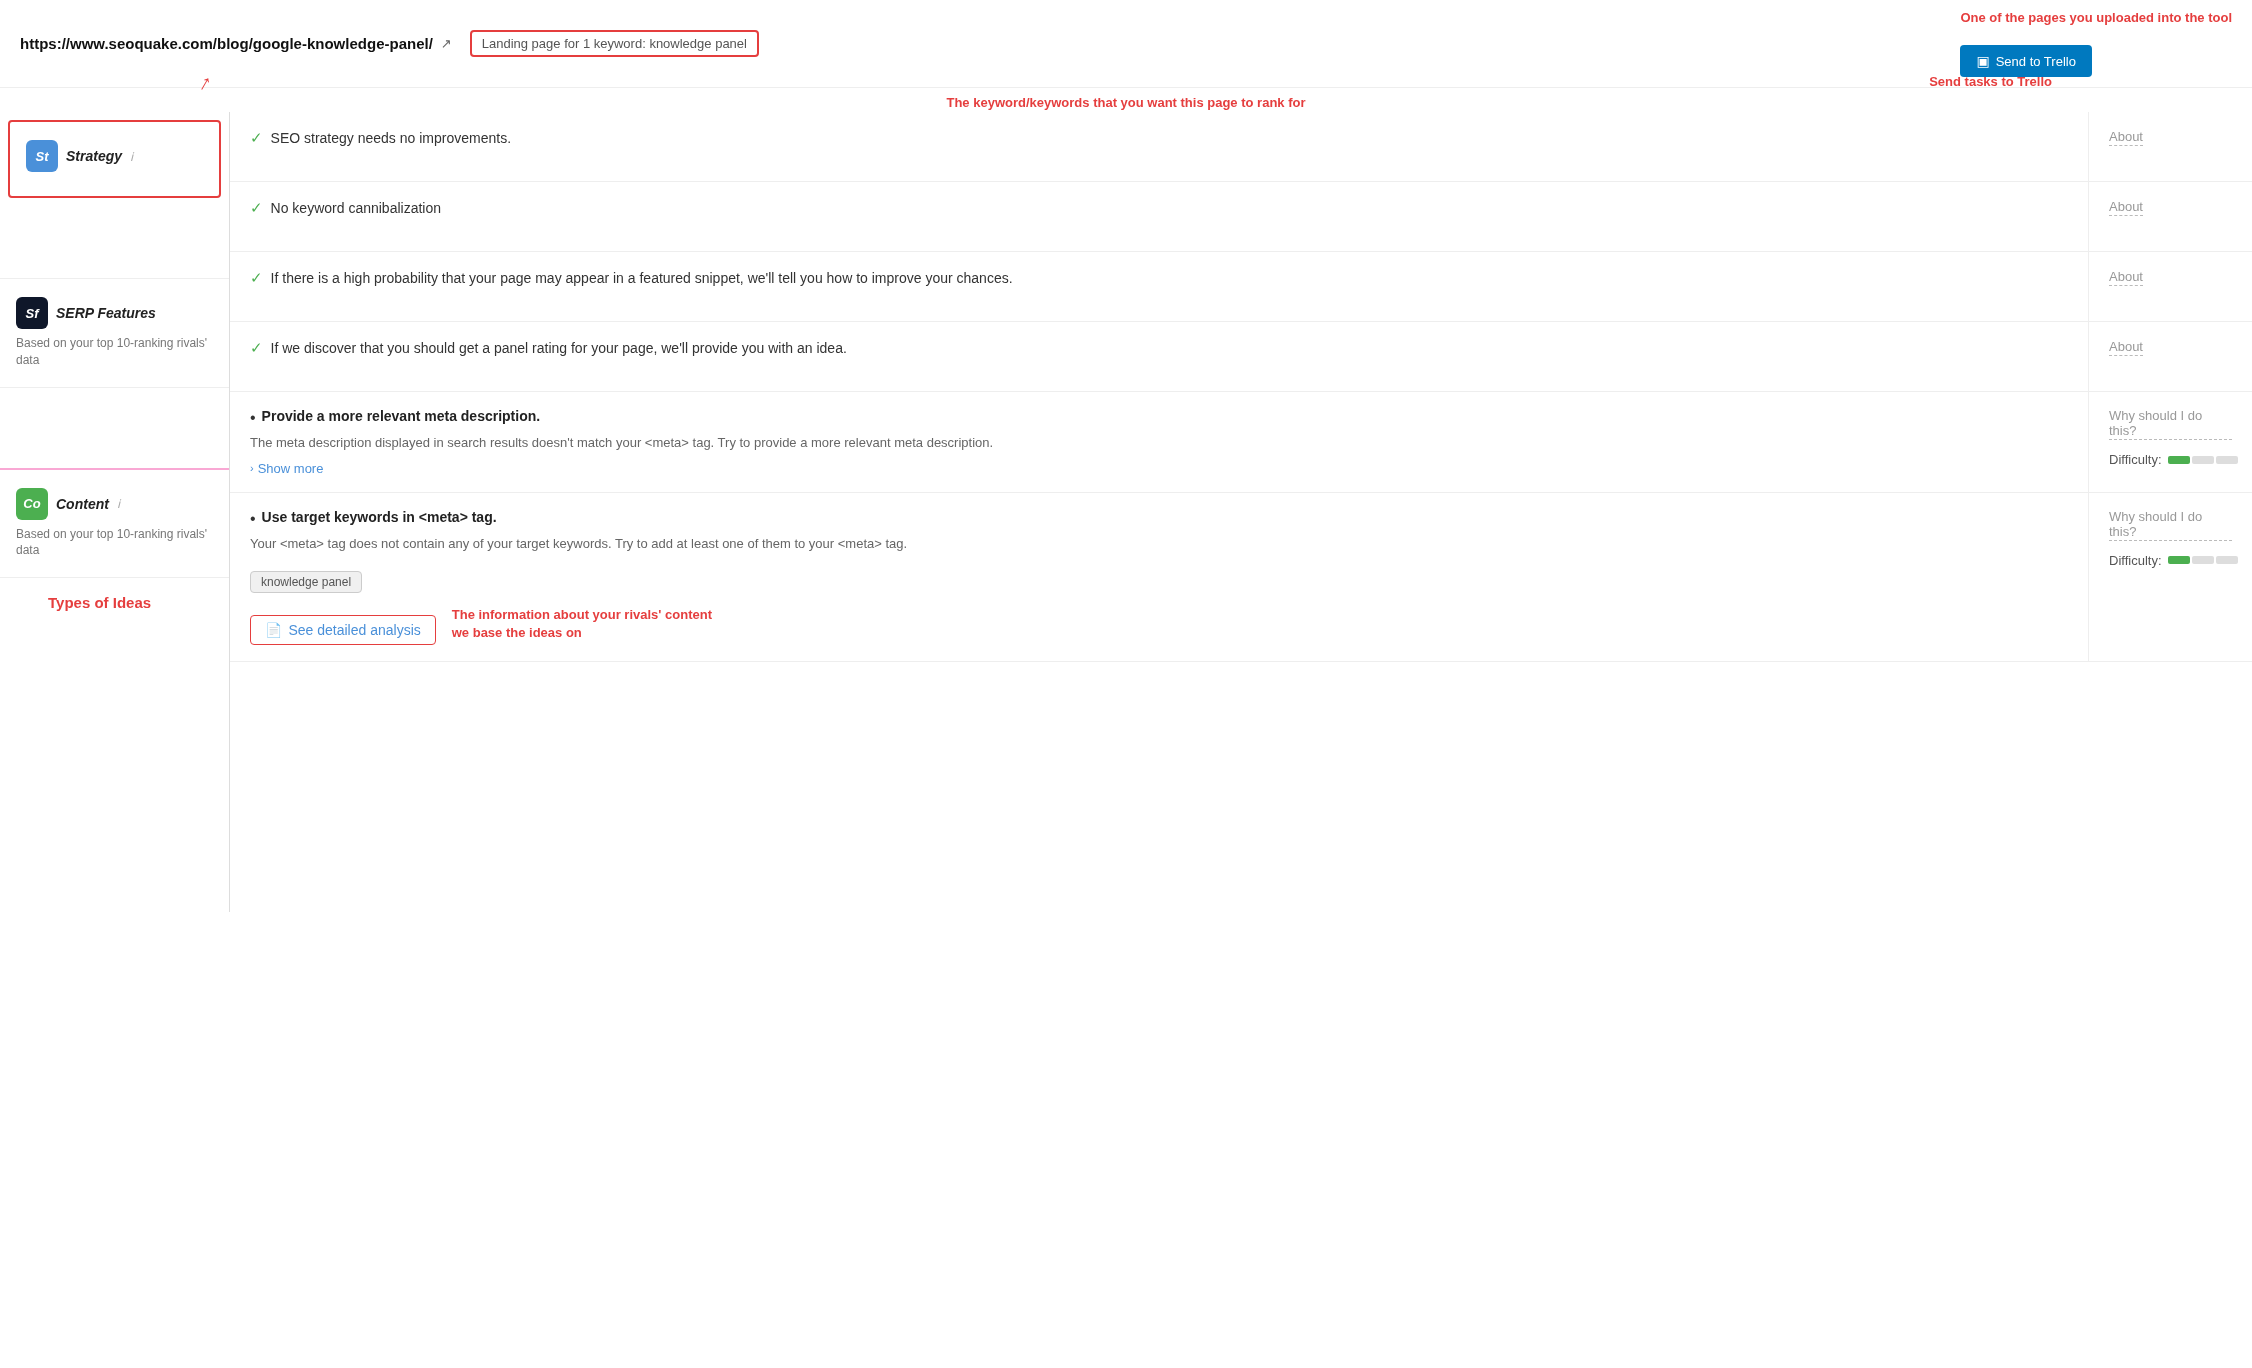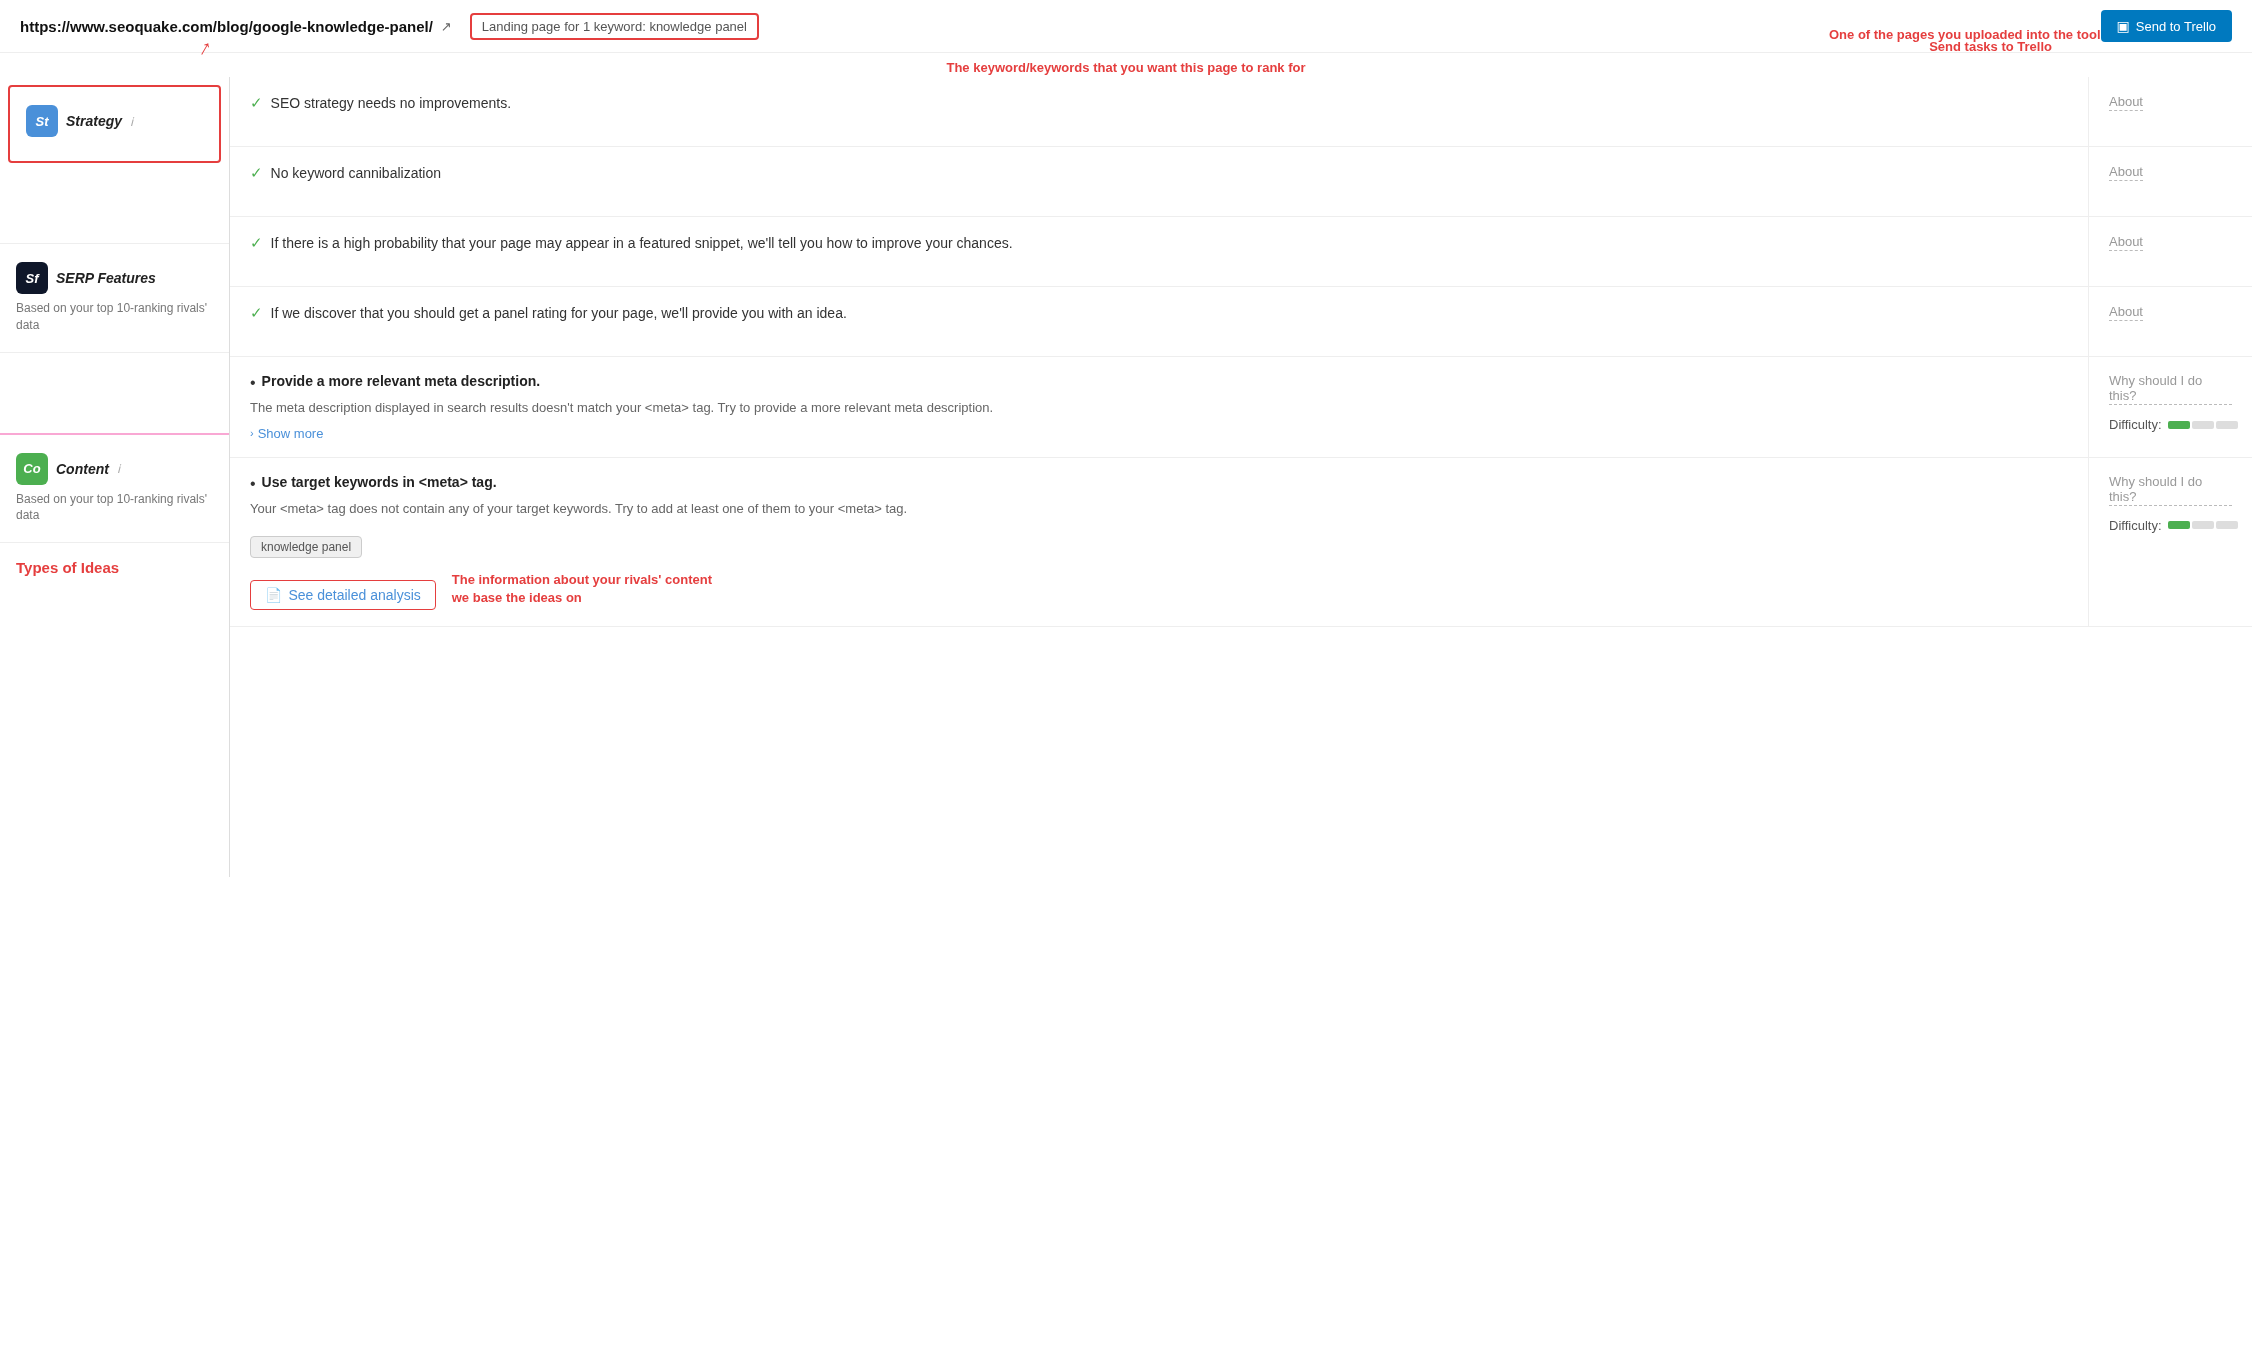--- a/index.html
+++ b/index.html
@@ -43,21 +43,21 @@
       justify-content: center; color: #fff; font-weight: 700; font-size: 13px; flex-shrink: 0;
     }
     .icon-strategy { background: #4a90d9; }
     .icon-serp { background: #0f172a; }
     .icon-content { background: #4caf50; }
 
     .section-title { font-weight: 600; font-size: 14px; color: #222; }
     .info-icon { color: #aaa; font-size: 12px; cursor: pointer; }
     .section-subtitle { font-size: 12px; color: #777; margin-top: 4px; line-height: 1.4; }
 
-    .types-of-ideas { padding: 16px; color: #e53e3e; font-weight: 700; font-size: 15px; }
+    .types-of-ideas { padding: 16px; color: #e53e3e; font-weight: 700; font-size: 15px; margin-left: 32px; }
 
     
     .content-area { flex: 1; overflow: auto; }
 
     .content-row {
       display: flex; border-bottom: 1px solid #eee; min-height: 70px;
     }
     .content-main { flex: 1; padding: 16px 20px; }
     .content-about { width: 164px; padding: 16px 20px; flex-shrink: 0; border-left: 1px solid #eee; }
 
@@ -122,21 +122,21 @@
 <body>
 
 <div class="annotation-container">
 
   <div class="top-bar">
     <div class="url-section">
       <span class="url-text">https://www.seoquake.com/blog/google-knowledge-panel/</span>
       <span class="external-icon">↗</span>
       <span class="keyword-badge">Landing page for 1 keyword: knowledge panel</span>
     </div>
-    <div style="display:flex; align-items:flex-end; ">
+    <div style="display:flex; align-items:flex-start; gap:20px;flex-direction:column;">
       <div style="text-align:right; color:#e53e3e; font-weight:700; font-size:13px; max-width:300px;">One of the pages you uploaded into the tool</div>
       <button class="send-trello-btn">
         <span class="trello-icon">▣</span>
         <span>Send to Trello</span>
       </button>
     </div>
   </div>
 
   <div style="text-align:center; padding: 6px 0 2px 0; position:relative;">
     <div style="position:absolute; left:200px; top:-18px; color:#e53e3e; font-size:22px; font-weight:300; transform:rotate(30deg);">↑</div>

